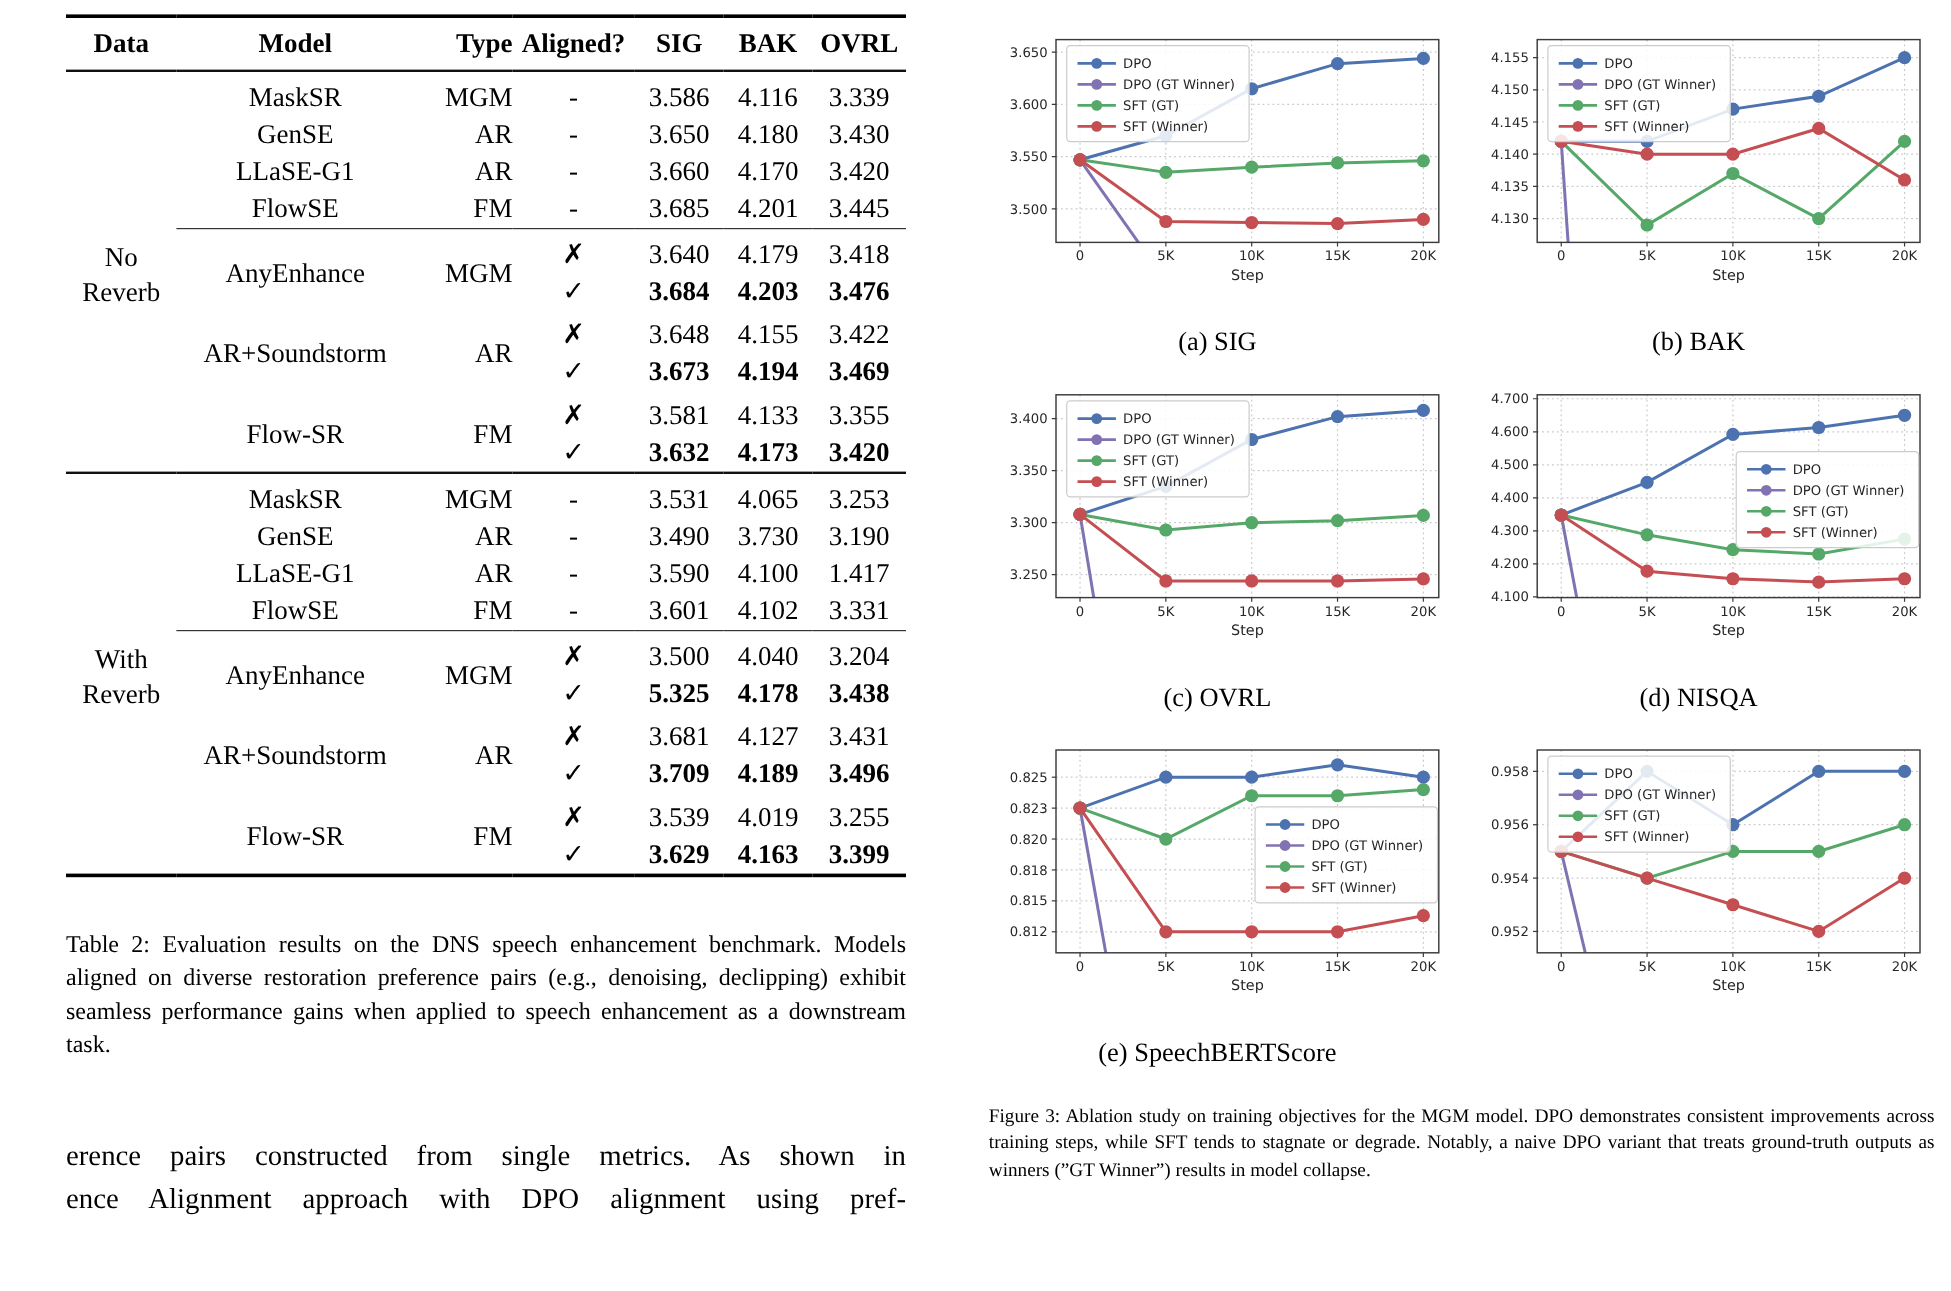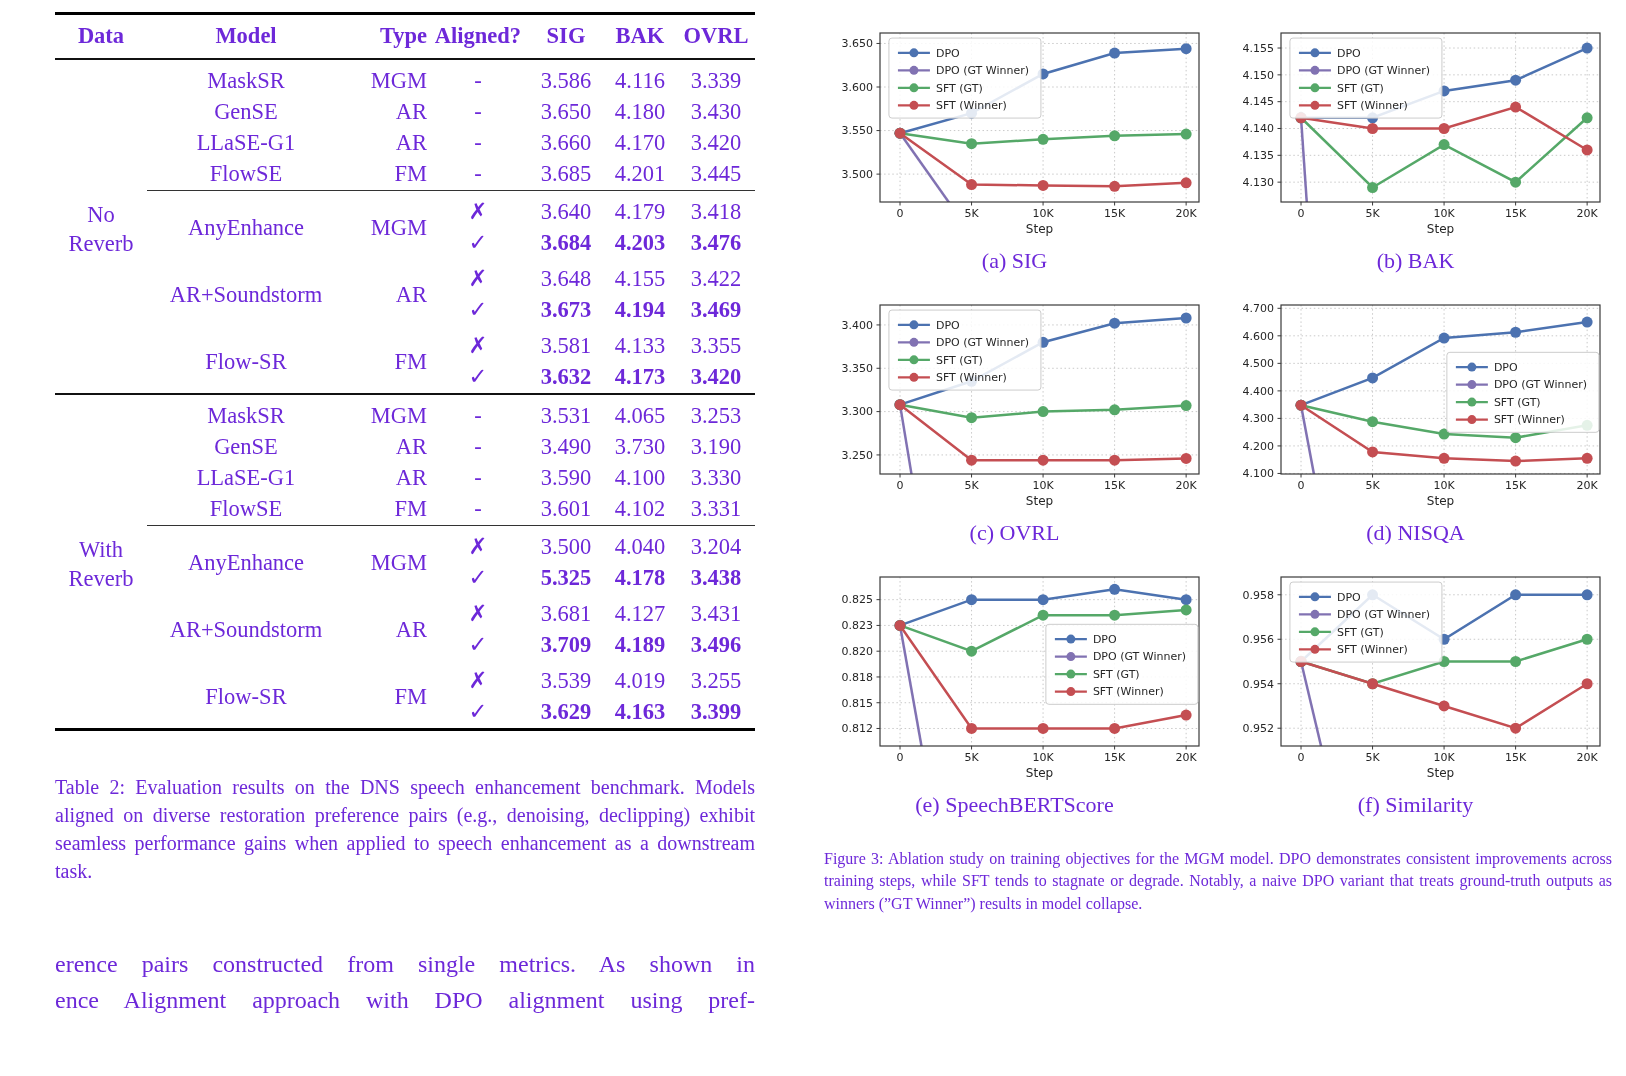--- a/index.html
+++ b/index.html
@@ -1,17 +1,17 @@
 <!DOCTYPE html>
 <html lang="en"><head>
 <meta charset="utf-8">
 <style>
   html,body{margin:0;padding:0;background:#fff;}
   .page{position:relative;width:1626px;height:1076px;background:#ffffff;overflow:hidden;
-        font-family:"Liberation Serif","DejaVu Serif",serif;color:#6d28d9;}
+        font-family:"Liberation Serif","DejaVu Serif",serif;color:#000000;}
   
   .left-col{position:absolute;left:55px;top:12px;width:700px;}
   table.results-table{border-collapse:collapse;width:700px;
         border-top:3px solid #000;border-bottom:3px solid #000;font-size:22.5px;}
   .results-table th{font-weight:bold;border-bottom:2px solid #111;padding:8px 0 9px 0;}
   .results-table td{padding:1px 0;height:29px;vertical-align:middle;line-height:1.1;}
   .col-data{width:92px;} .col-model{width:198px;} .col-type{width:82px;}
   .col-al{width:102px;} .col-sig{width:74px;} .col-bak{width:74px;} .col-ovrl{width:78px;}
   .c-center{text-align:center;}
   td.c-model,th.h-model{text-align:center;} td.c-type,th.h-type{text-align:right;}
@@ -23,21 +23,21 @@
   td.group-cell{text-align:center;line-height:1.25;}
   .table-caption{width:700px;margin:42px 0 0 0;font-size:20px;line-height:1.4;
         text-align:justify;}
   .body-text{position:absolute;left:55px;top:946px;width:700px;font-size:24px;}
   .body-text div{text-align:justify;text-align-last:justify;line-height:36px;}
   
   .right-col{position:absolute;left:822px;top:26px;width:792px;}
   .charts-grid{display:grid;grid-template-columns:385px 385px;column-gap:16px;row-gap:24px;}
   .chart-block{width:385px;}
   .chart-block svg{display:block;font-family:"DejaVu Sans",sans-serif;}
-  .subplot-caption{text-align:center;font-size:22px;margin-top:0;}
+  .subplot-caption{text-align:center;font-size:22px;margin-top:24px;}
   .figure-caption{width:788px;margin:30px 0 0 2px;font-size:16px;line-height:1.4;
         text-align:justify;}
 </style>
 </head>
 <body>
 
 <div class="page">
 
   <div class="left-col">
     <table class="results-table">
@@ -153,21 +153,21 @@
             <td class="c-center">3.490</td>
             <td class="c-center">3.730</td>
             <td class="c-center">3.190</td>
           </tr>
           <tr>
             <td class="c-model">LLaSE-G1</td>
             <td class="c-type">AR</td>
             <td class="c-center">-</td>
             <td class="c-center">3.590</td>
             <td class="c-center">4.100</td>
-            <td class="c-center">3.330</td>
+            <td class="c-center">1.417</td>
           </tr>
           <tr>
             <td class="c-model">FlowSE</td>
             <td class="c-type">FM</td>
             <td class="c-center">-</td>
             <td class="c-center">3.601</td>
             <td class="c-center">4.102</td>
             <td class="c-center">3.331</td>
           </tr>
           <tr class="cmid">
@@ -734,19 +734,18 @@
               <circle cx="91.932" cy="44.32" r="4.5" fill="#8172B2"></circle>
               <text x="113.932" y="48.12" font-size="11" fill="#262626">DPO (GT Winner)</text>
               <line x1="75.932" x2="107.932" y1="61.82" y2="61.82" stroke="#55A868" stroke-width="2.2"></line>
               <circle cx="91.932" cy="61.82" r="4.5" fill="#55A868"></circle>
               <text x="113.932" y="65.62" font-size="11" fill="#262626">SFT (GT)</text>
               <line x1="75.932" x2="107.932" y1="79.32" y2="79.32" stroke="#C44E52" stroke-width="2.2"></line>
               <circle cx="91.932" cy="79.32" r="4.5" fill="#C44E52"></circle>
               <text x="113.932" y="83.11999999999999" font-size="11" fill="#262626">SFT (Winner)</text>
             </g>
           </svg>
-          <div class="subplot-caption">(f) Similarity</div>
         </div>
       </div>
     <p class="figure-caption">Figure 3: Ablation study on training objectives for the MGM model. DPO demonstrates consistent improvements across training steps, while SFT tends to stagnate or degrade. Notably, a naive DPO variant that treats ground-truth outputs as winners (”GT Winner”) results in model collapse.</p>
   </div>
 
 </div>
 
 </body></html>

